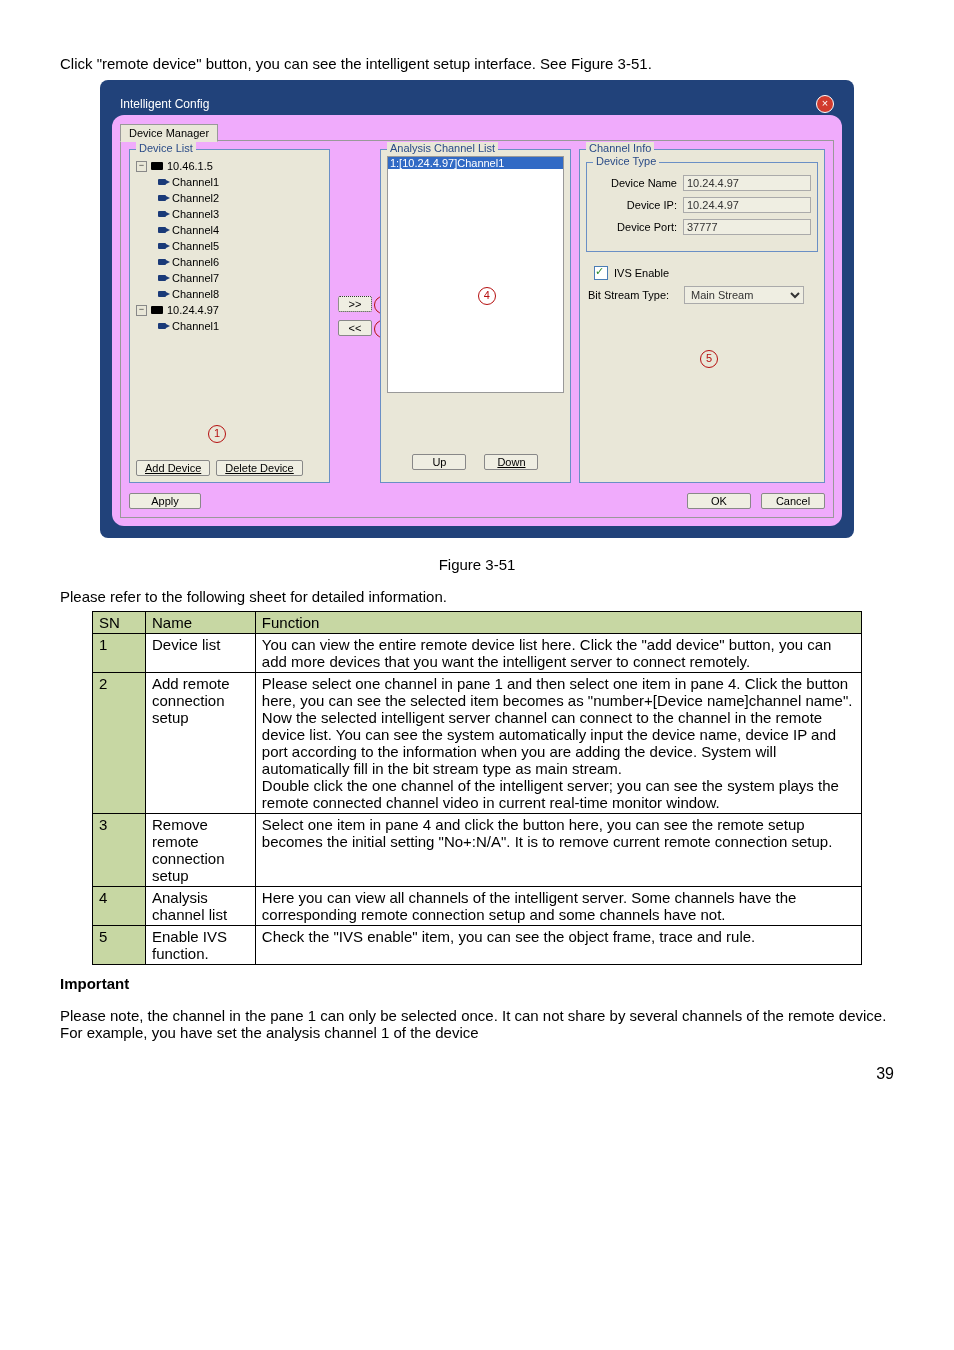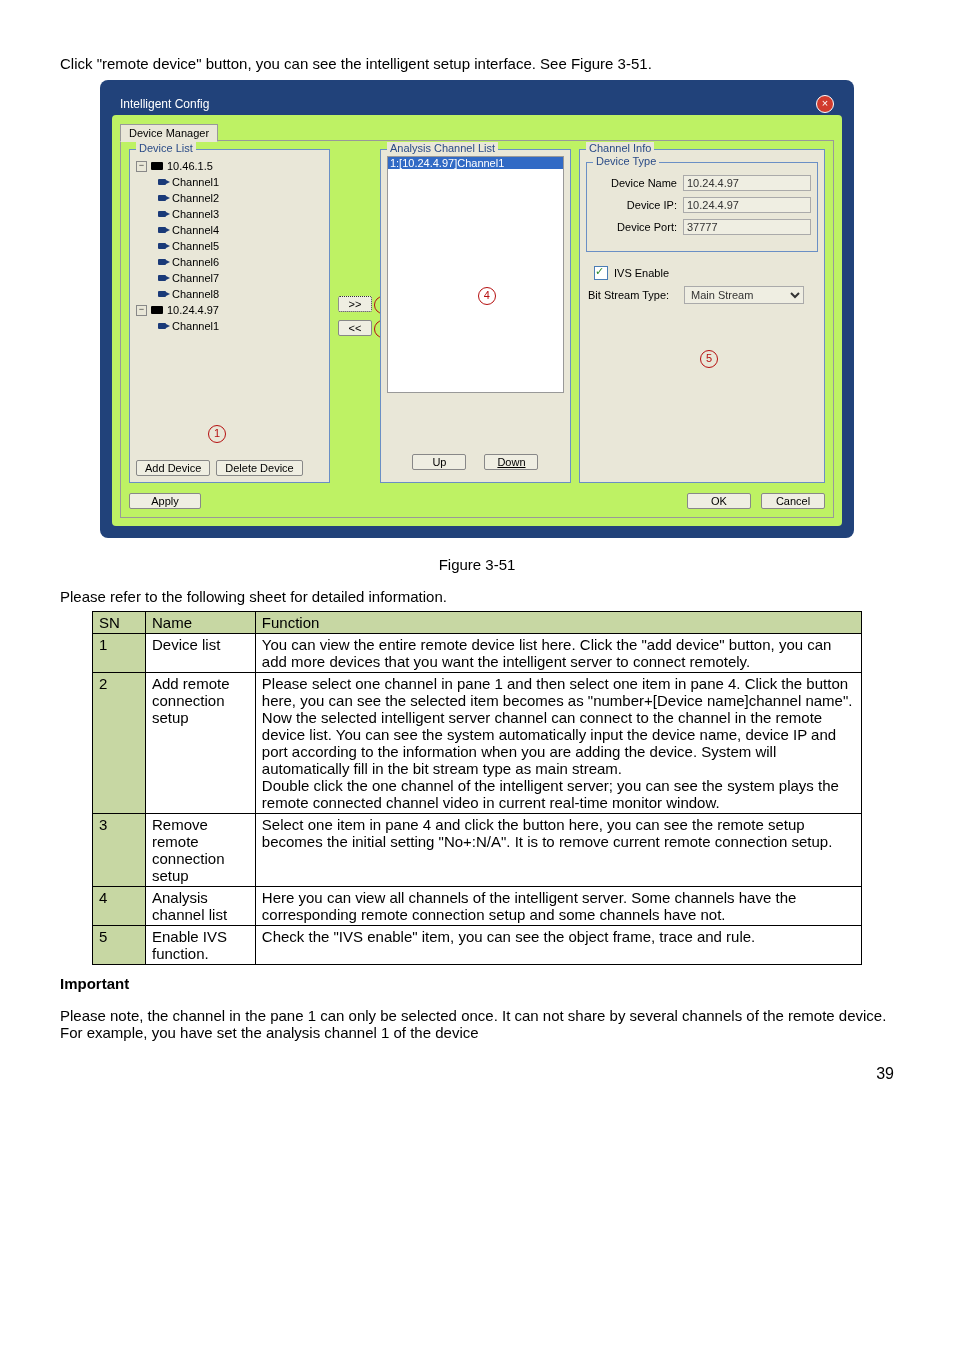--- a/index.html
+++ b/index.html
@@ -34,22 +34,22 @@
     height: 16px;
     background: #d13b2e;
     border-radius: 50%;
     border: 1px solid #fff;
     color: #fff;
     font-size: 11px;
     line-height: 14px;
     text-align: center;
   }
   .dialog-body {
-    background: #bef264;
-    border-radius: 4px;
+    background: #f0abfc;
+    border-radius: 12px;
     padding: 8px;
     font-size: 11px;
   }
   .tab {
     display: inline-block;
     background: #e9e7d8;
     border: 1px solid #999;
     border-bottom: 1px solid #e9e7d8;
     padding: 2px 8px;
     font-size: 11px;
@@ -164,21 +164,21 @@
     position: relative;
   }
   .move-btn.sel { border:1px dotted #333; }
   .small-btn {
     background:#efeee2;
     border:1px solid #888;
     border-radius:2px;
     font-size:11px;
     padding:1px 8px;
   }
-  .btn-row { margin-top:6px; display:flex; gap:6px;}
+  .btn-row { margin-top:6px; display:flex; gap:6px;text-decoration:underline;}
   .analysis-btns { display:flex; gap:18px; justify-content:center; margin-top:6px;}
   .circle-num {
     display:inline-block;
     width:16px;height:16px;
     border:1px solid #b50f0f;
     border-radius:50%;
     color:#b50f0f;
     font-size:11px;
     line-height:15px;
     text-align:center;

